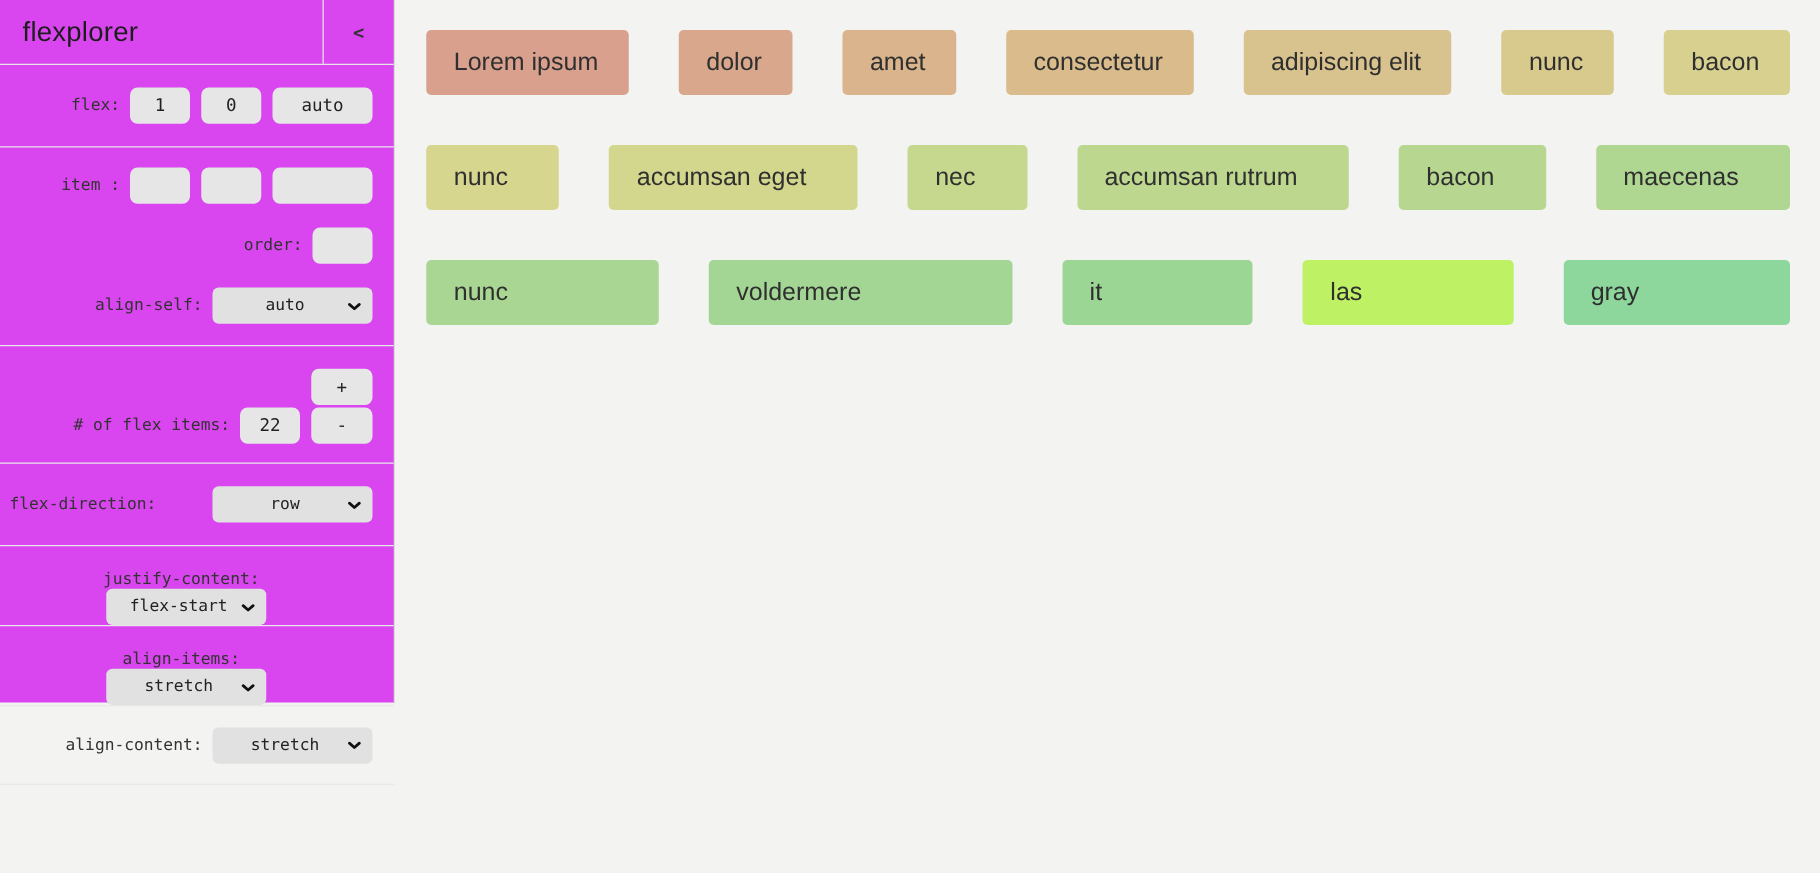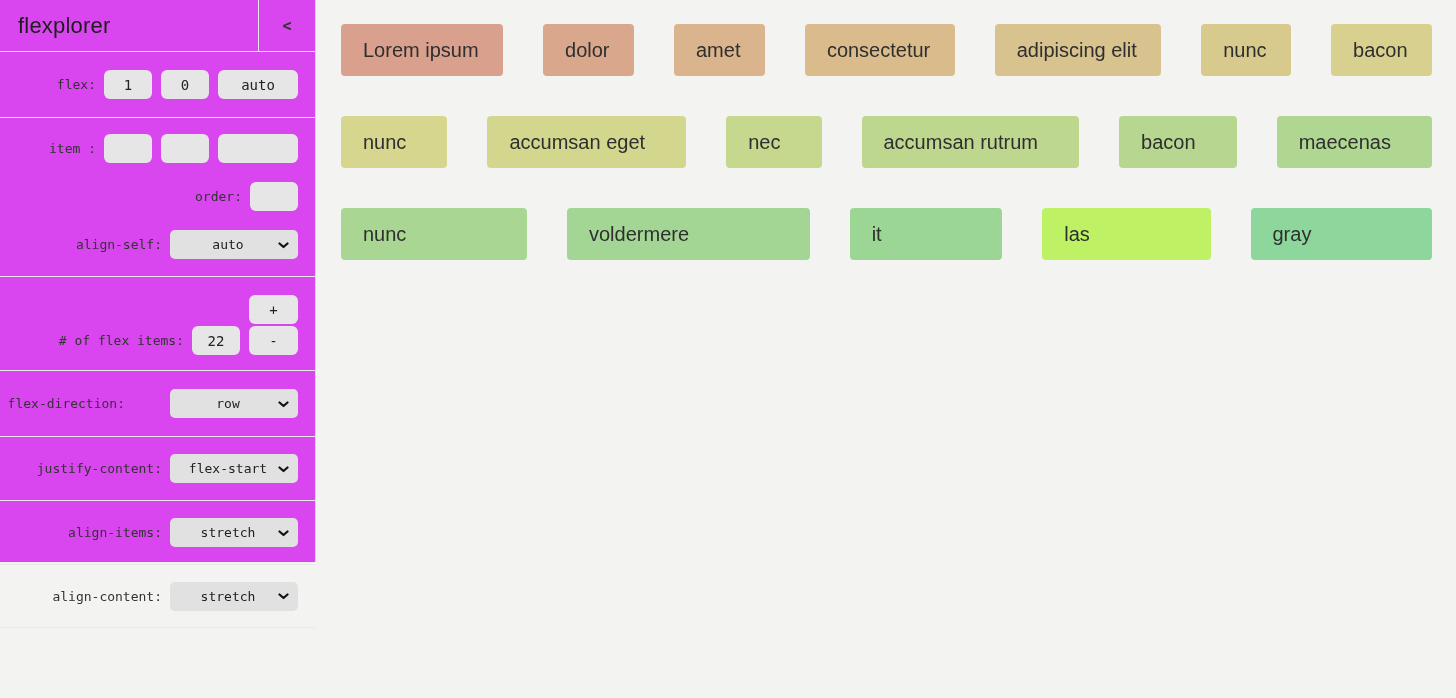--- a/index.html
+++ b/index.html
@@ -88,21 +88,21 @@
   .stepbtn {
     width: 49px; height: 29px;
     border: none; border-radius: 6px;
     background: #e6e6e6; color: #222;
     font-family: "DejaVu Sans Mono", monospace;
     font-size: 14px; cursor: pointer;
   }
   .stepbtn + .stepbtn { margin-top: 2px; }
   .sec-dd { height: 66px; display: flex; align-items: center; justify-content: flex-end; gap: 37px; }
   .sec-dd2 { height: 63px; display: flex; align-items: center; justify-content: flex-end; }
-  .sec-dd3 { height: 64px; display: flex; align-items: center; justify-content: flex-end; }
+  .sec-dd3 { height: 64px; display: flex; align-items: center; justify-content: flex-end; flex-direction: column; }
 
   
   .stage {
     position: absolute; left: 317px; top: 0; right: 0; bottom: 0;
     background: #f3f3f2;
     padding: 4px;
   }
   .flex-row { display: flex; }
   .flex-item {
     flex: 1 0 auto;

